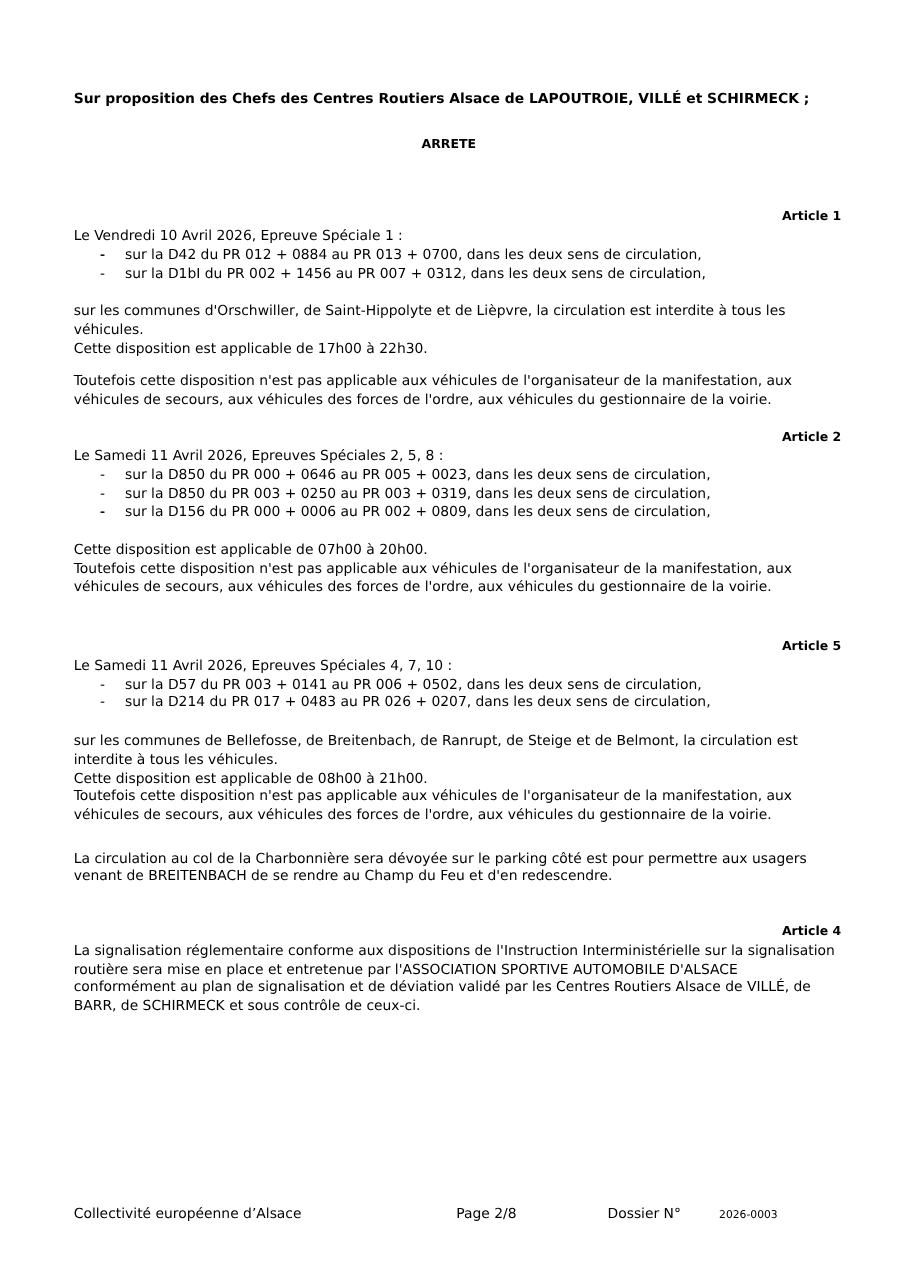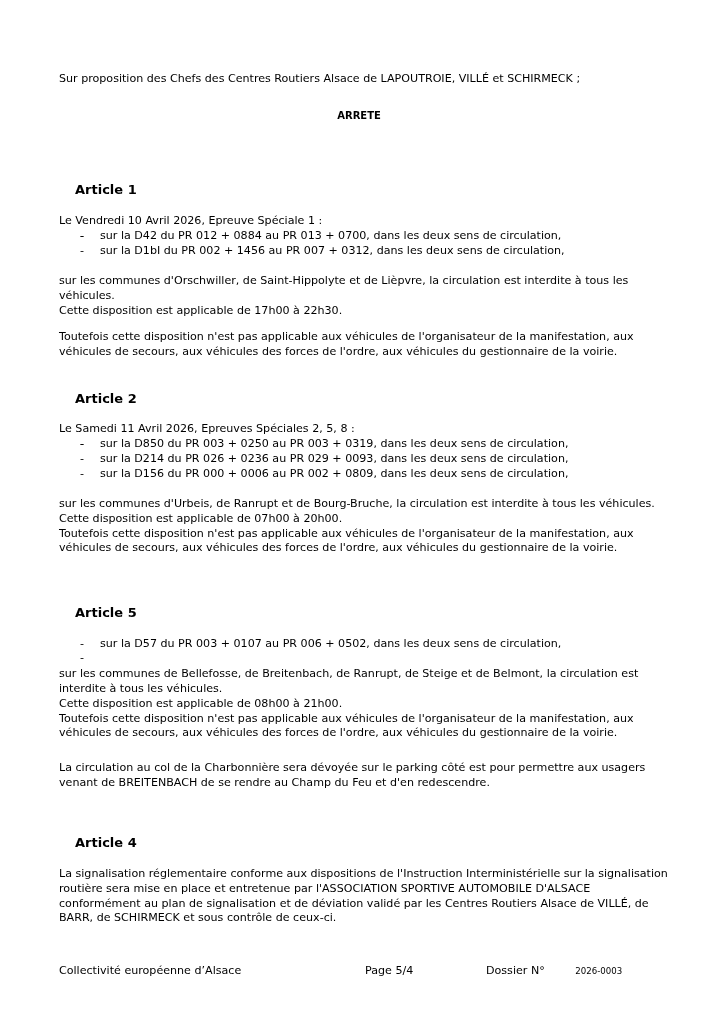--- a/index.html
+++ b/index.html
@@ -29,36 +29,38 @@
     width: 614px;
   }
   .para {
     font-size: 11.1px;
     line-height: 14.7px;
     margin: 0;
     text-align: left;
   }
   .intro {
     margin-bottom: 0;
+    font-weight: bold;
   }
   .arrete {
     font-size: 10px;
     line-height: 14.7px;
     font-weight: bold;
     text-align: center;
     margin: 0;
     width: 614px;
     padding-right: 14px;
     box-sizing: border-box;
   }
   .art-heading {
-    font-size: 13px;
+    font-size: 10px;
     line-height: 14.7px;
     font-weight: bold;
-    margin: 16px;
+    margin: 0;
+    text-align: right;
   }
   ul.bullets {
     list-style: none;
     margin: 0;
     padding: 0;
   }
   ul.bullets li {
     font-size: 11.1px;
     line-height: 14.7px;
     margin: 0;
@@ -140,55 +142,55 @@
       <div class="sp-12"></div>
       <p class="para">Toutefois cette disposition n'est pas applicable aux véhicules de l'organisateur de la manifestation, aux véhicules de secours, aux véhicules des forces de l'ordre, aux véhicules du gestionnaire de la voirie.</p>
     </div>
 
     <div class="sp-16"></div>
 
     <div>
       <p class="art-heading">Article 2</p>
       <p class="para">Le Samedi 11 Avril 2026, Epreuves Spéciales 2, 5, 8 :</p>
       <ul class="bullets">
+        <li><span class="dash">-</span><span>sur la D850 du PR 000 + 0646 au PR 005 + 0023, dans les deux sens de circulation,</span></li>
+        <li><span class="dash">-</span><span>sur la D850 du PR 003 + 0250 au PR 003 + 0319, dans les deux sens de circulation,</span></li>
         <li><span class="dash">-</span></li>
-        <li><span class="dash">-</span><span>sur la D850 du PR 003 + 0250 au PR 003 + 0319, dans les deux sens de circulation,</span></li>
-        <li><span class="dash">-</span><span>sur la D214 du PR 026 + 0236 au PR 029 + 0093, dans les deux sens de circulation,</span></li>
         <li><span class="dash">-</span><span>sur la D156 du PR 000 + 0006 au PR 002 + 0809, dans les deux sens de circulation,</span></li>
       </ul>
       <div class="sp-16"></div>
-      <p class="para">sur les communes d'Urbeis, de Ranrupt et de Bourg-Bruche, la circulation est interdite à tous les véhicules.</p>
       <p class="para">Cette disposition est applicable de 07h00 à 20h00.</p>
       <p class="para">Toutefois cette disposition n'est pas applicable aux véhicules de l'organisateur de la manifestation, aux véhicules de secours, aux véhicules des forces de l'ordre, aux véhicules du gestionnaire de la voirie.</p>
     </div>
 
     <div class="sp-34"></div>
 
     <div>
       <p class="art-heading">Article 5</p>
+      <p class="para">Le Samedi 11 Avril 2026, Epreuves Spéciales 4, 7, 10 :</p>
       <ul class="bullets">
-        <li><span class="dash">-</span><span>sur la D57 du PR 003 + 0107 au PR 006 + 0502, dans les deux sens de circulation,</span></li>
-        <li><span class="dash">-</span></li>
+        <li><span class="dash">-</span><span>sur la D57 du PR 003 + 0141 au PR 006 + 0502, dans les deux sens de circulation,</span></li>
+        <li><span class="dash">-</span><span>sur la D214 du PR 017 + 0483 au PR 026 + 0207, dans les deux sens de circulation,</span></li>
       </ul>
       <div class="sp-16"></div>
       <p class="para">sur les communes de Bellefosse, de Breitenbach, de Ranrupt, de Steige et de Belmont, la circulation est interdite à tous les véhicules.</p>
       <p class="para">Cette disposition est applicable de 08h00 à 21h00.</p>
       <p class="para">Toutefois cette disposition n'est pas applicable aux véhicules de l'organisateur de la manifestation, aux véhicules de secours, aux véhicules des forces de l'ordre, aux véhicules du gestionnaire de la voirie.</p>
       <div class="sp-20"></div>
       <p class="para">La circulation au col de la Charbonnière sera dévoyée sur le parking côté est pour permettre aux usagers venant de BREITENBACH de se rendre au Champ du Feu et d'en redescendre.</p>
     </div>
 
     <div class="sp-30"></div>
 
     <div>
       <p class="art-heading">Article 4</p>
       <p class="para">La signalisation réglementaire conforme aux dispositions de l'Instruction Interministérielle sur la signalisation routière sera mise en place et entretenue par l'ASSOCIATION SPORTIVE AUTOMOBILE D'ALSACE conformément au plan de signalisation et de déviation validé par les Centres Routiers Alsace de VILLÉ, de BARR, de SCHIRMECK et sous contrôle de ceux-ci.</p>
     </div>
 
   </div>
 
   <div class="footer">
     <span class="footer-org">Collectivité européenne d’Alsace</span>
-    <span class="footer-page">Page 5/4</span>
+    <span class="footer-page">Page 2/8</span>
     <span class="footer-dossier"><span>Dossier N°</span> <span class="num">2026-0003</span></span>
   </div>
 
 </div>
 
 </body></html>

